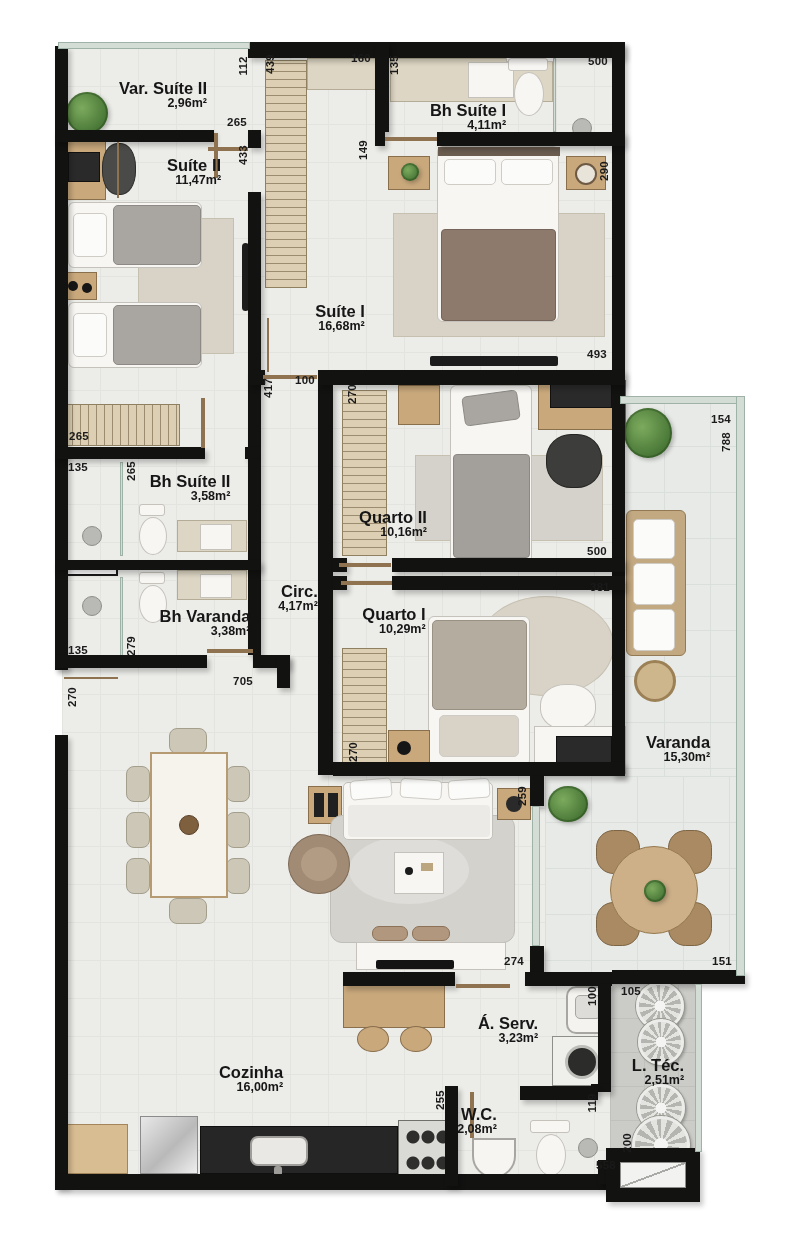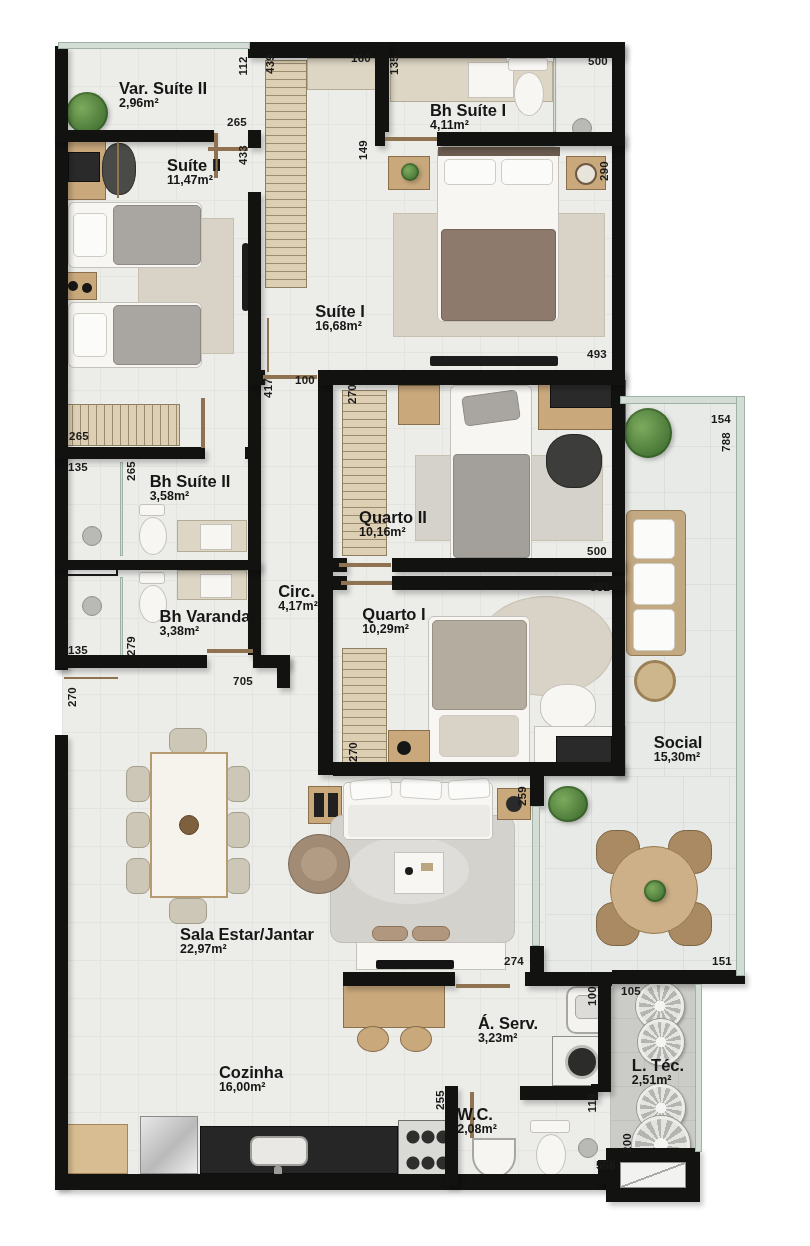--- a/index.html
+++ b/index.html
@@ -13,21 +13,21 @@
              linear-gradient(90deg,#dbdfdb 1px,transparent 1px);background-size:46px 46px;}
   .floor-tec{background:#cbcbc8;background-image:linear-gradient(#c0c0bd 1px,transparent 1px),
              linear-gradient(90deg,#c0c0bd 1px,transparent 1px);background-size:34px 34px;}
   .wall{position:absolute;background:#121211;box-shadow:3px 4px 5px rgba(0,0,0,.22);}
   .glass{position:absolute;background:#d4dcd6;border:1px solid #9fb2a7;box-sizing:border-box;}
   .door{position:absolute;background:#8f7350;}
   .dimline{position:absolute;background:#8f7350;}
   .d,.dv{position:absolute;font-weight:700;font-size:11.5px;color:#1a1a1a;
          transform:translate(-50%,-50%);white-space:nowrap;letter-spacing:.2px;}
   .dv{transform:translate(-50%,-50%) rotate(-90deg);}
-  .room{position:absolute;transform:translate(-50%,-50%);text-align:left;color:#161616;line-height:1.1;}
+  .room{position:absolute;transform:translate(-50%,-50%);text-align:right;color:#161616;line-height:1.1;}
   .rname{font-weight:700;font-size:16.5px;}
   .rarea{font-weight:700;font-size:12.5px;}
   .fur{position:absolute;box-sizing:border-box;}
   .wood{background:#c9a87c;border:1px solid #8a6f4c;}
   .woodlt{background:#d9bd92;border:1px solid #a3855c;}
   .white{background:#f7f6f3;border:1px solid #c5c2bb;}
   .beige{background:#ddd6c4;border:1px solid #b5ac97;}
   .grayf{background:#a9a6a1;border:1px solid #8d8a85;}
   .dark{background:#2a2a2a;border:1px solid #111;}
   .rug{background:#d8d3c6;border:1px solid #c6c0b1;}
@@ -346,26 +346,22 @@
   </div>
   <div class="room" style="left:298px;top:598px">
     <div class="rname">Circ.</div>
     <div class="rarea">4,17m²</div>
   </div>
   <div class="room" style="left:394px;top:621px">
     <div class="rname">Quarto I</div>
     <div class="rarea">10,29m²</div>
   </div>
   <div class="room" style="left:678px;top:749px">
-    <div class="rname">Social</div>
+    <div class="rname">Varanda</div>
     <div class="rarea">15,30m²</div>
-  </div>
-  <div class="room" style="left:247px;top:941px">
-    <div class="rname">Sala Estar/Jantar</div>
-    <div class="rarea">22,97m²</div>
   </div>
   <div class="room" style="left:251px;top:1079px">
     <div class="rname">Cozinha</div>
     <div class="rarea">16,00m²</div>
   </div>
   <div class="room" style="left:508px;top:1030px">
     <div class="rname">Á. Serv.</div>
     <div class="rarea">3,23m²</div>
   </div>
   <div class="room" style="left:658px;top:1072px">

